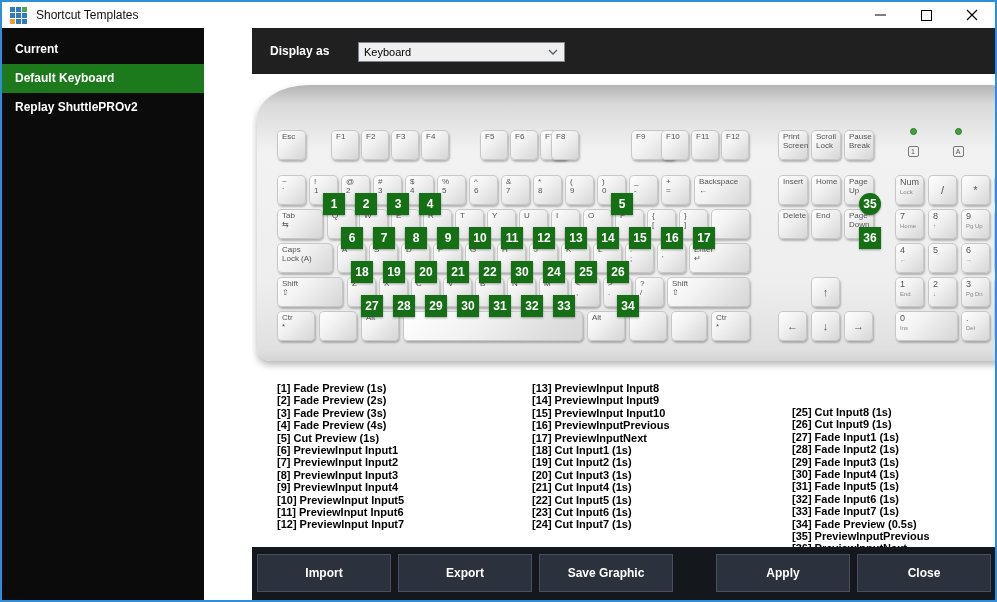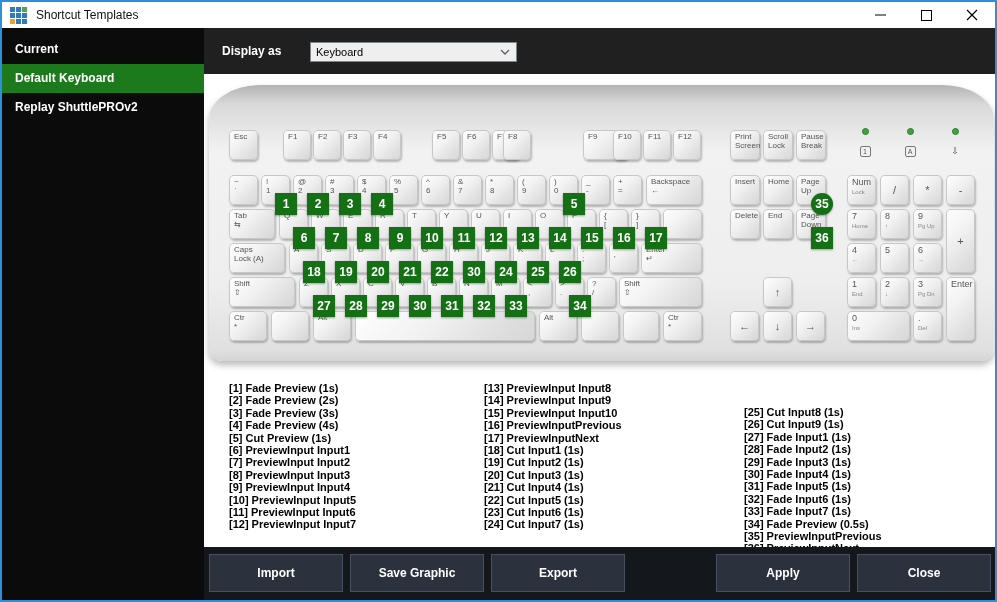--- a/index.html
+++ b/index.html
@@ -11,21 +11,21 @@
   .app-icon{display:grid;grid-template-columns:repeat(3,5px);grid-auto-rows:5px;gap:1px;margin:0 9px 0 8px;}
   .app-icon i{display:block;}
   .title{font-size:12px;color:#111;}
   .win-controls{margin-left:auto;display:flex;height:100%;}
   .win-btn{width:46px;display:flex;align-items:center;justify-content:center;cursor:default;}
   
   .wbody{display:flex;height:572px;}
   .sidebar{width:202px;background:#0b0b0b;padding-top:7px;flex:none;}
   .side-item{height:29px;line-height:29px;padding-left:13px;color:#fff;font-weight:700;font-size:12px;
              white-space:nowrap;overflow:hidden;}
-  .main{flex:1;display:flex;flex-direction:column;min-width:0;}
+  .main{flex:1;display:flex;flex-direction:column;min-width:0;padding-left:48px;}
   
   .topbar{height:46px;background:#202020;position:relative;flex:none;}
   .display-label{position:absolute;left:18px;top:16px;color:#fff;font-weight:700;font-size:12px;}
   .dropdown{position:absolute;left:106px;top:14px;width:207px;height:20px;background:#efefef;
             border:1px solid #7f858d;display:flex;align-items:center;}
   .dd-text{flex:1;font-size:11px;color:#000;padding-left:5px;line-height:18px;}
   .dd-chev{margin-right:6px;display:flex;align-items:center;}
   
   .content{flex:1;background:#fff;position:relative;overflow:hidden;}
   .keyboard{position:absolute;left:5px;top:11px;width:785px;height:276px;
@@ -528,21 +528,21 @@
               <div class="lline">[33] Fade Input7 (1s)</div>
               <div class="lline">[34] Fade Preview (0.5s)</div>
               <div class="lline">[35] PreviewInputPrevious</div>
               <div class="lline">[36] PreviewInputNext</div>
             </div>
           </div>
       </div>
 
       <div class="bottombar">
           <div class="fbtn">Import</div>
+          <div class="fbtn">Export</div>
           <div class="fbtn">Save Graphic</div>
-          <div class="fbtn">Export</div>
           <div class="spacer"></div>
           <div class="fbtn">Apply</div>
           <div class="fbtn">Close</div>
         </div>
     </div>
   </div>
 </div>
 
 </body></html>

